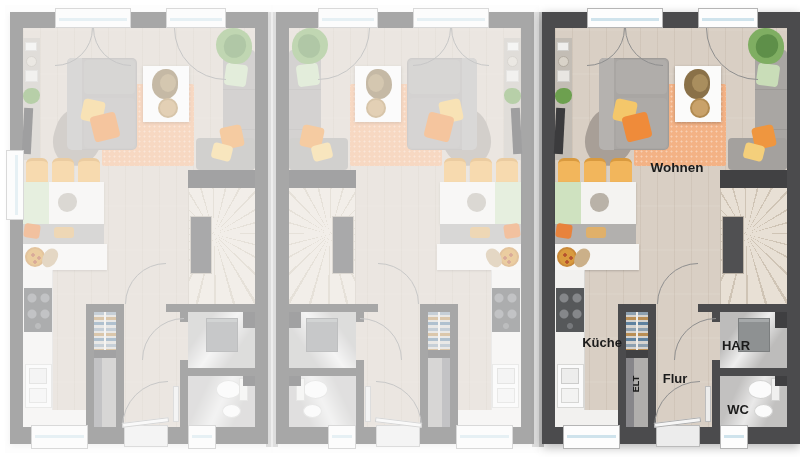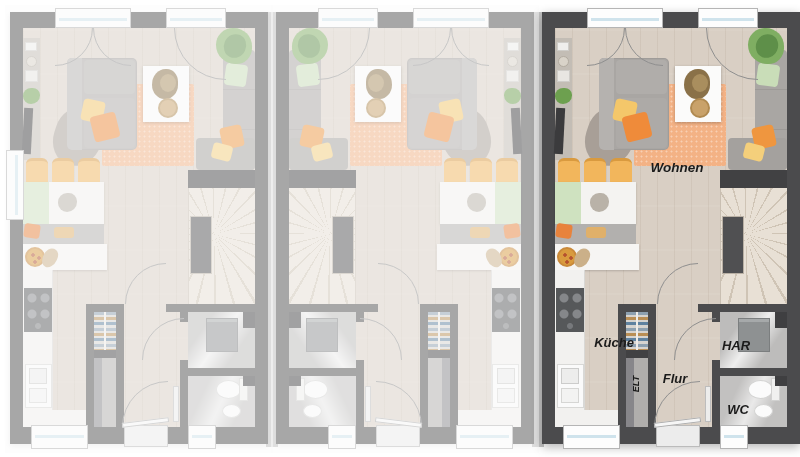--- a/index.html
+++ b/index.html
@@ -1,19 +1,19 @@
 <!DOCTYPE html>
 <html><head>
 <meta charset="utf-8">
 <style>
   html,body{margin:0;padding:0;background:#ffffff;}
   body{width:800px;height:457px;position:relative;overflow:hidden;
        font-family:"Liberation Sans","DejaVu Sans",sans-serif;}
 
-  .plan-row{position:absolute;left:0;top:0;width:800px;height:457px;font-style:italic;}
+  .plan-row{position:absolute;left:0;top:0;width:800px;height:457px;}
 
   .party-gap{position:absolute;top:12px;height:435px;width:12px;background:#c3c3c3;z-index:0;}
   .gap-1{left:266px;} .gap-2{left:532px;}
 
   
   .unit{position:absolute;top:12px;width:258px;height:432px;z-index:1;}
   .u1{left:10px;} .u2{left:276px;} .u3{left:542px;}
   .unit *{position:absolute;box-sizing:border-box;}
   .unit.mirrored{transform:scaleX(-1);}
   .unit.highlighted{box-shadow:0 3px 10px rgba(0,0,0,.30);}
@@ -149,21 +149,21 @@
   .wc-room{left:178px;top:364px;width:67px;height:51px;background:#c2c1c0;
      background-image:linear-gradient(115deg,rgba(255,255,255,0) 25%,rgba(255,255,255,.65) 50%,rgba(255,255,255,0) 75%);}
   .toilet-bowl{left:206px;top:368px;width:25px;height:19px;background:#fbfbfb;border:1px solid #d4d4d3;border-radius:50%;}
   .toilet-tank{left:229px;top:366px;width:9px;height:23px;background:#f0f0ef;border:1px solid #d1d1d0;}
   .wc-shelf{left:233px;top:364px;width:12px;height:10px;background:#3f3f41;}
   .basin{left:212px;top:392px;width:19px;height:14px;background:#fbfbfb;border:1px solid #d4d4d3;border-radius:50%;}
 
   
   .room-label{color:#1b1b1b;font-weight:bold;font-size:13px;text-align:center;z-index:10;line-height:1;}
   .lbl-living{left:93px;top:149px;width:84px;font-size:13.5px;}
-  .lbl-kitchen{left:40px;top:324px;width:64px;}
+  .lbl-kitchen{left:28px;top:324px;width:64px;}
   .lbl-hall{left:105px;top:360px;width:56px;}
   .lbl-utility{left:164px;top:327px;width:60px;}
   .lbl-wc{left:168px;top:391px;width:56px;}
   .lbl-elt{left:78px;top:366px;width:36px;height:12px;font-size:9px;transform:rotate(-90deg);}
 </style>
 </head>
 <body>
 
 <div class="plan-row">
   <div class="party-gap gap-1"></div>

